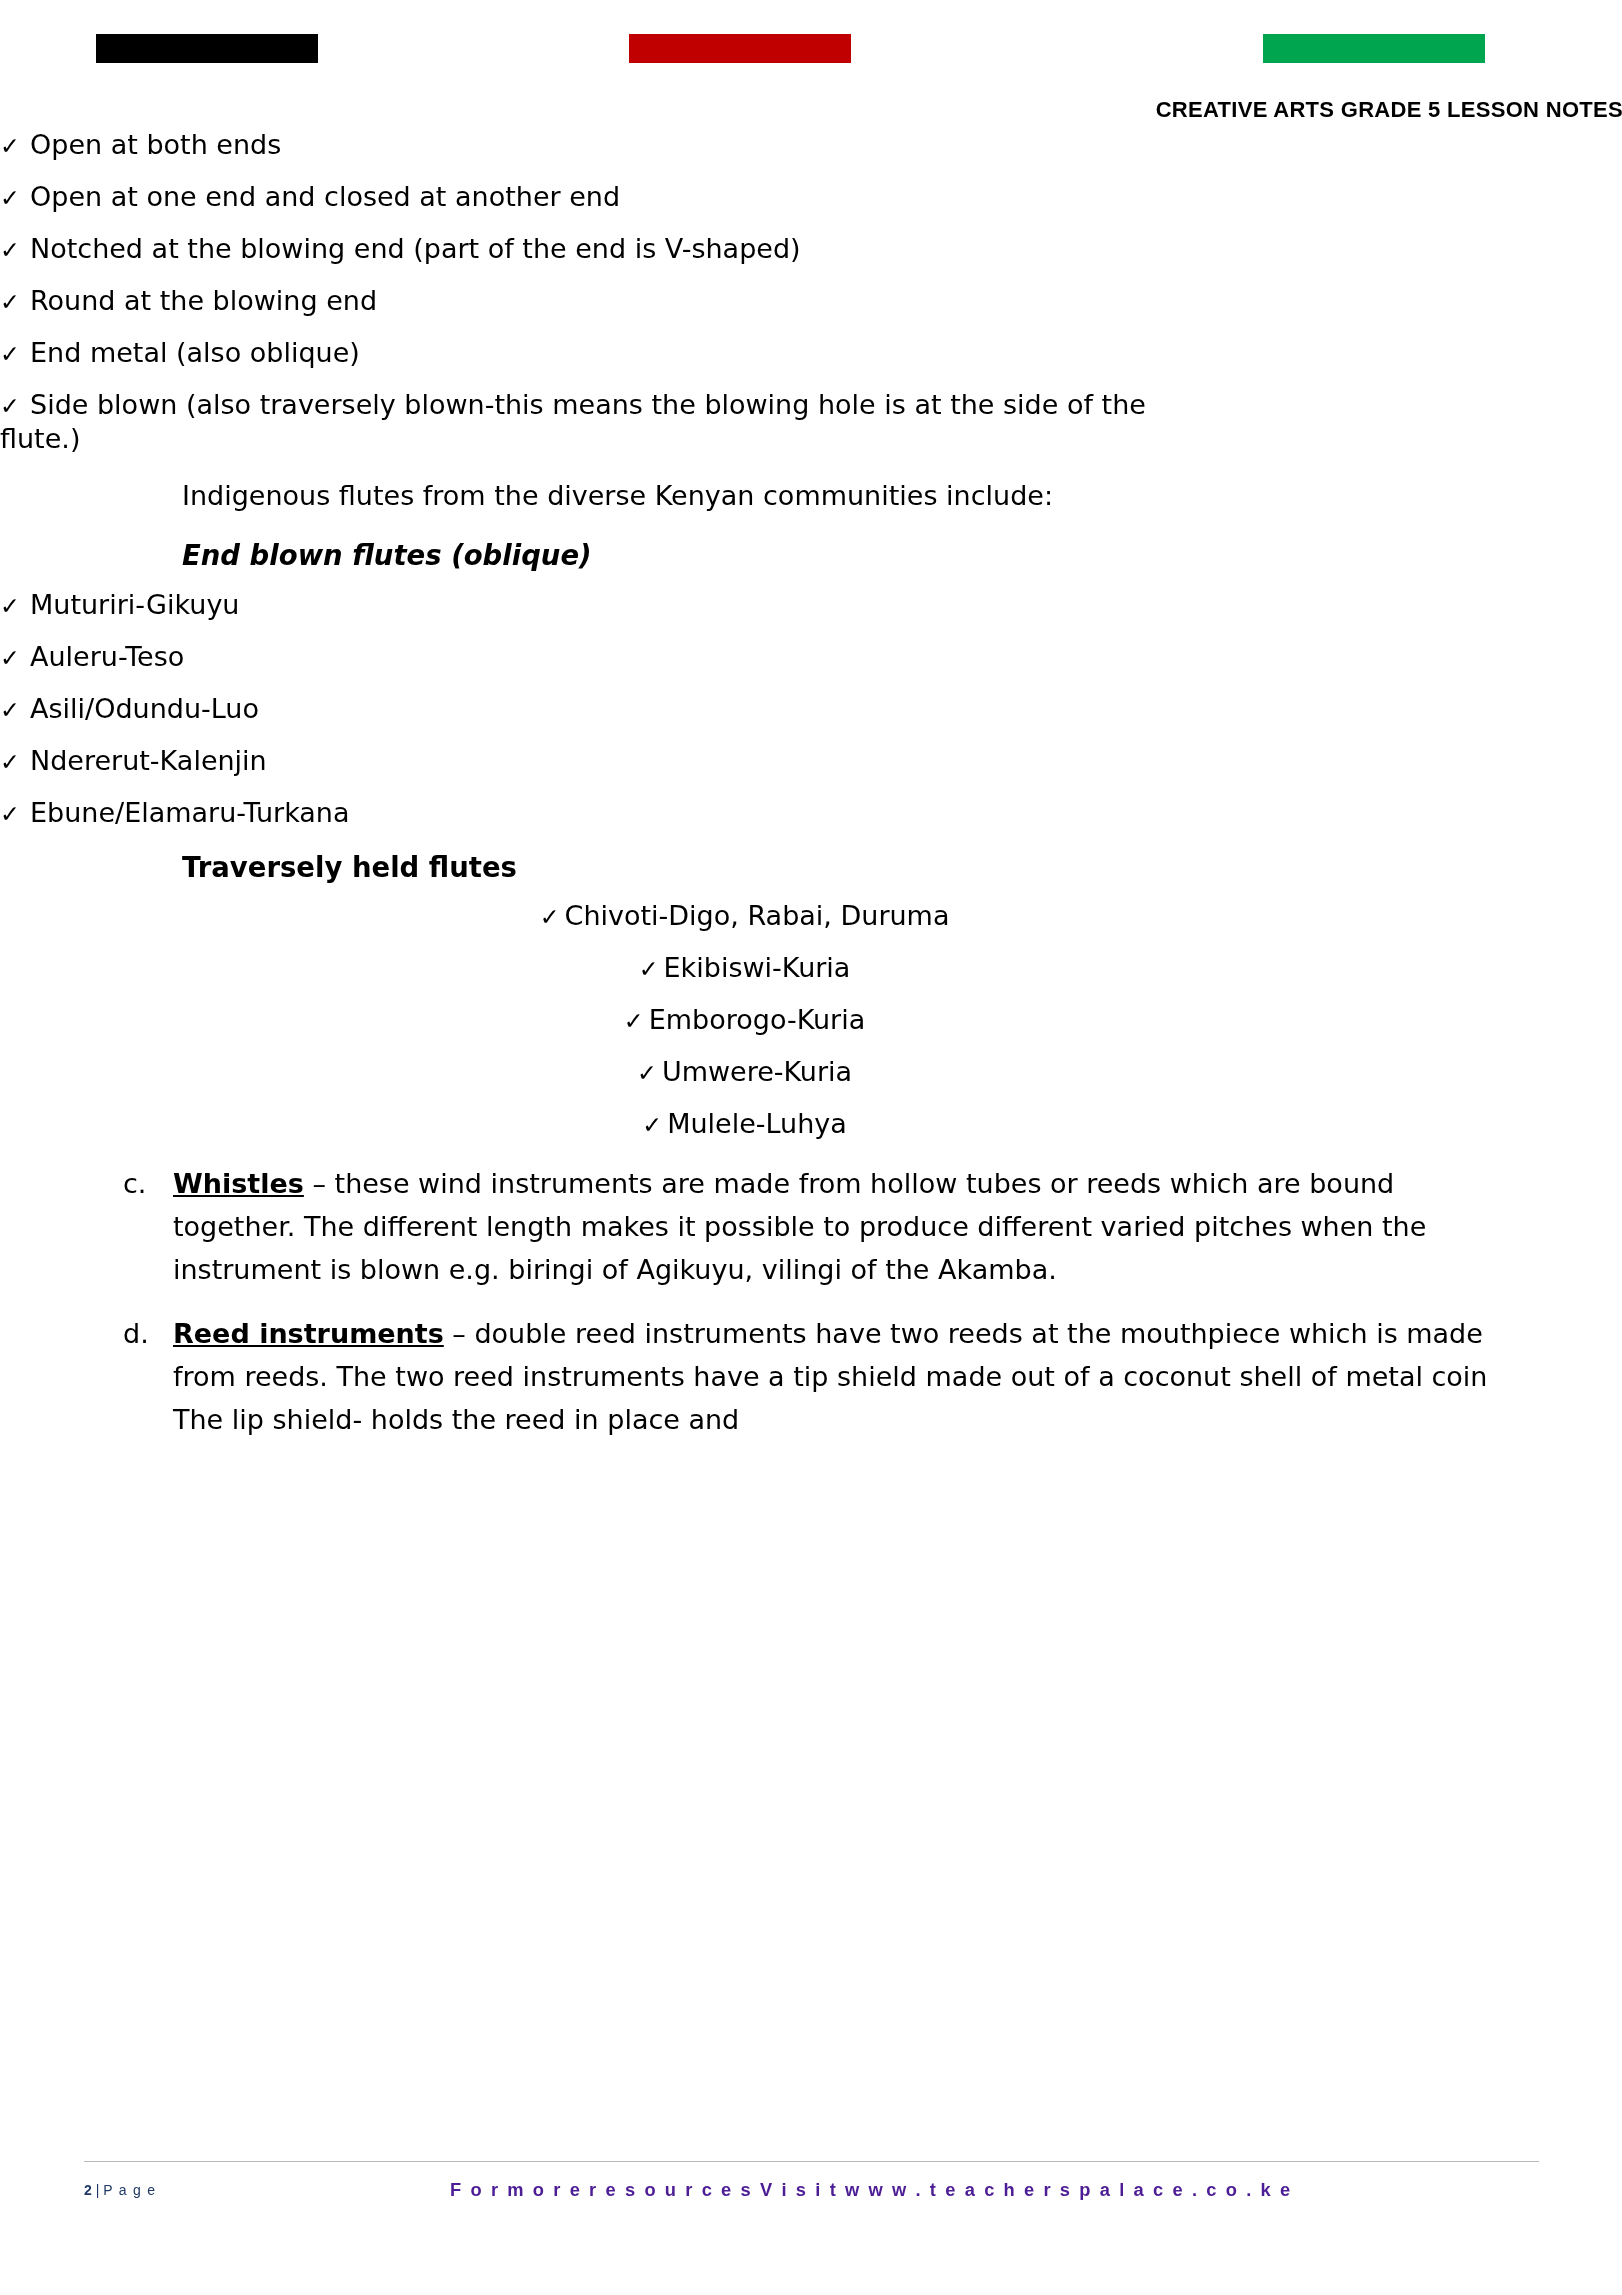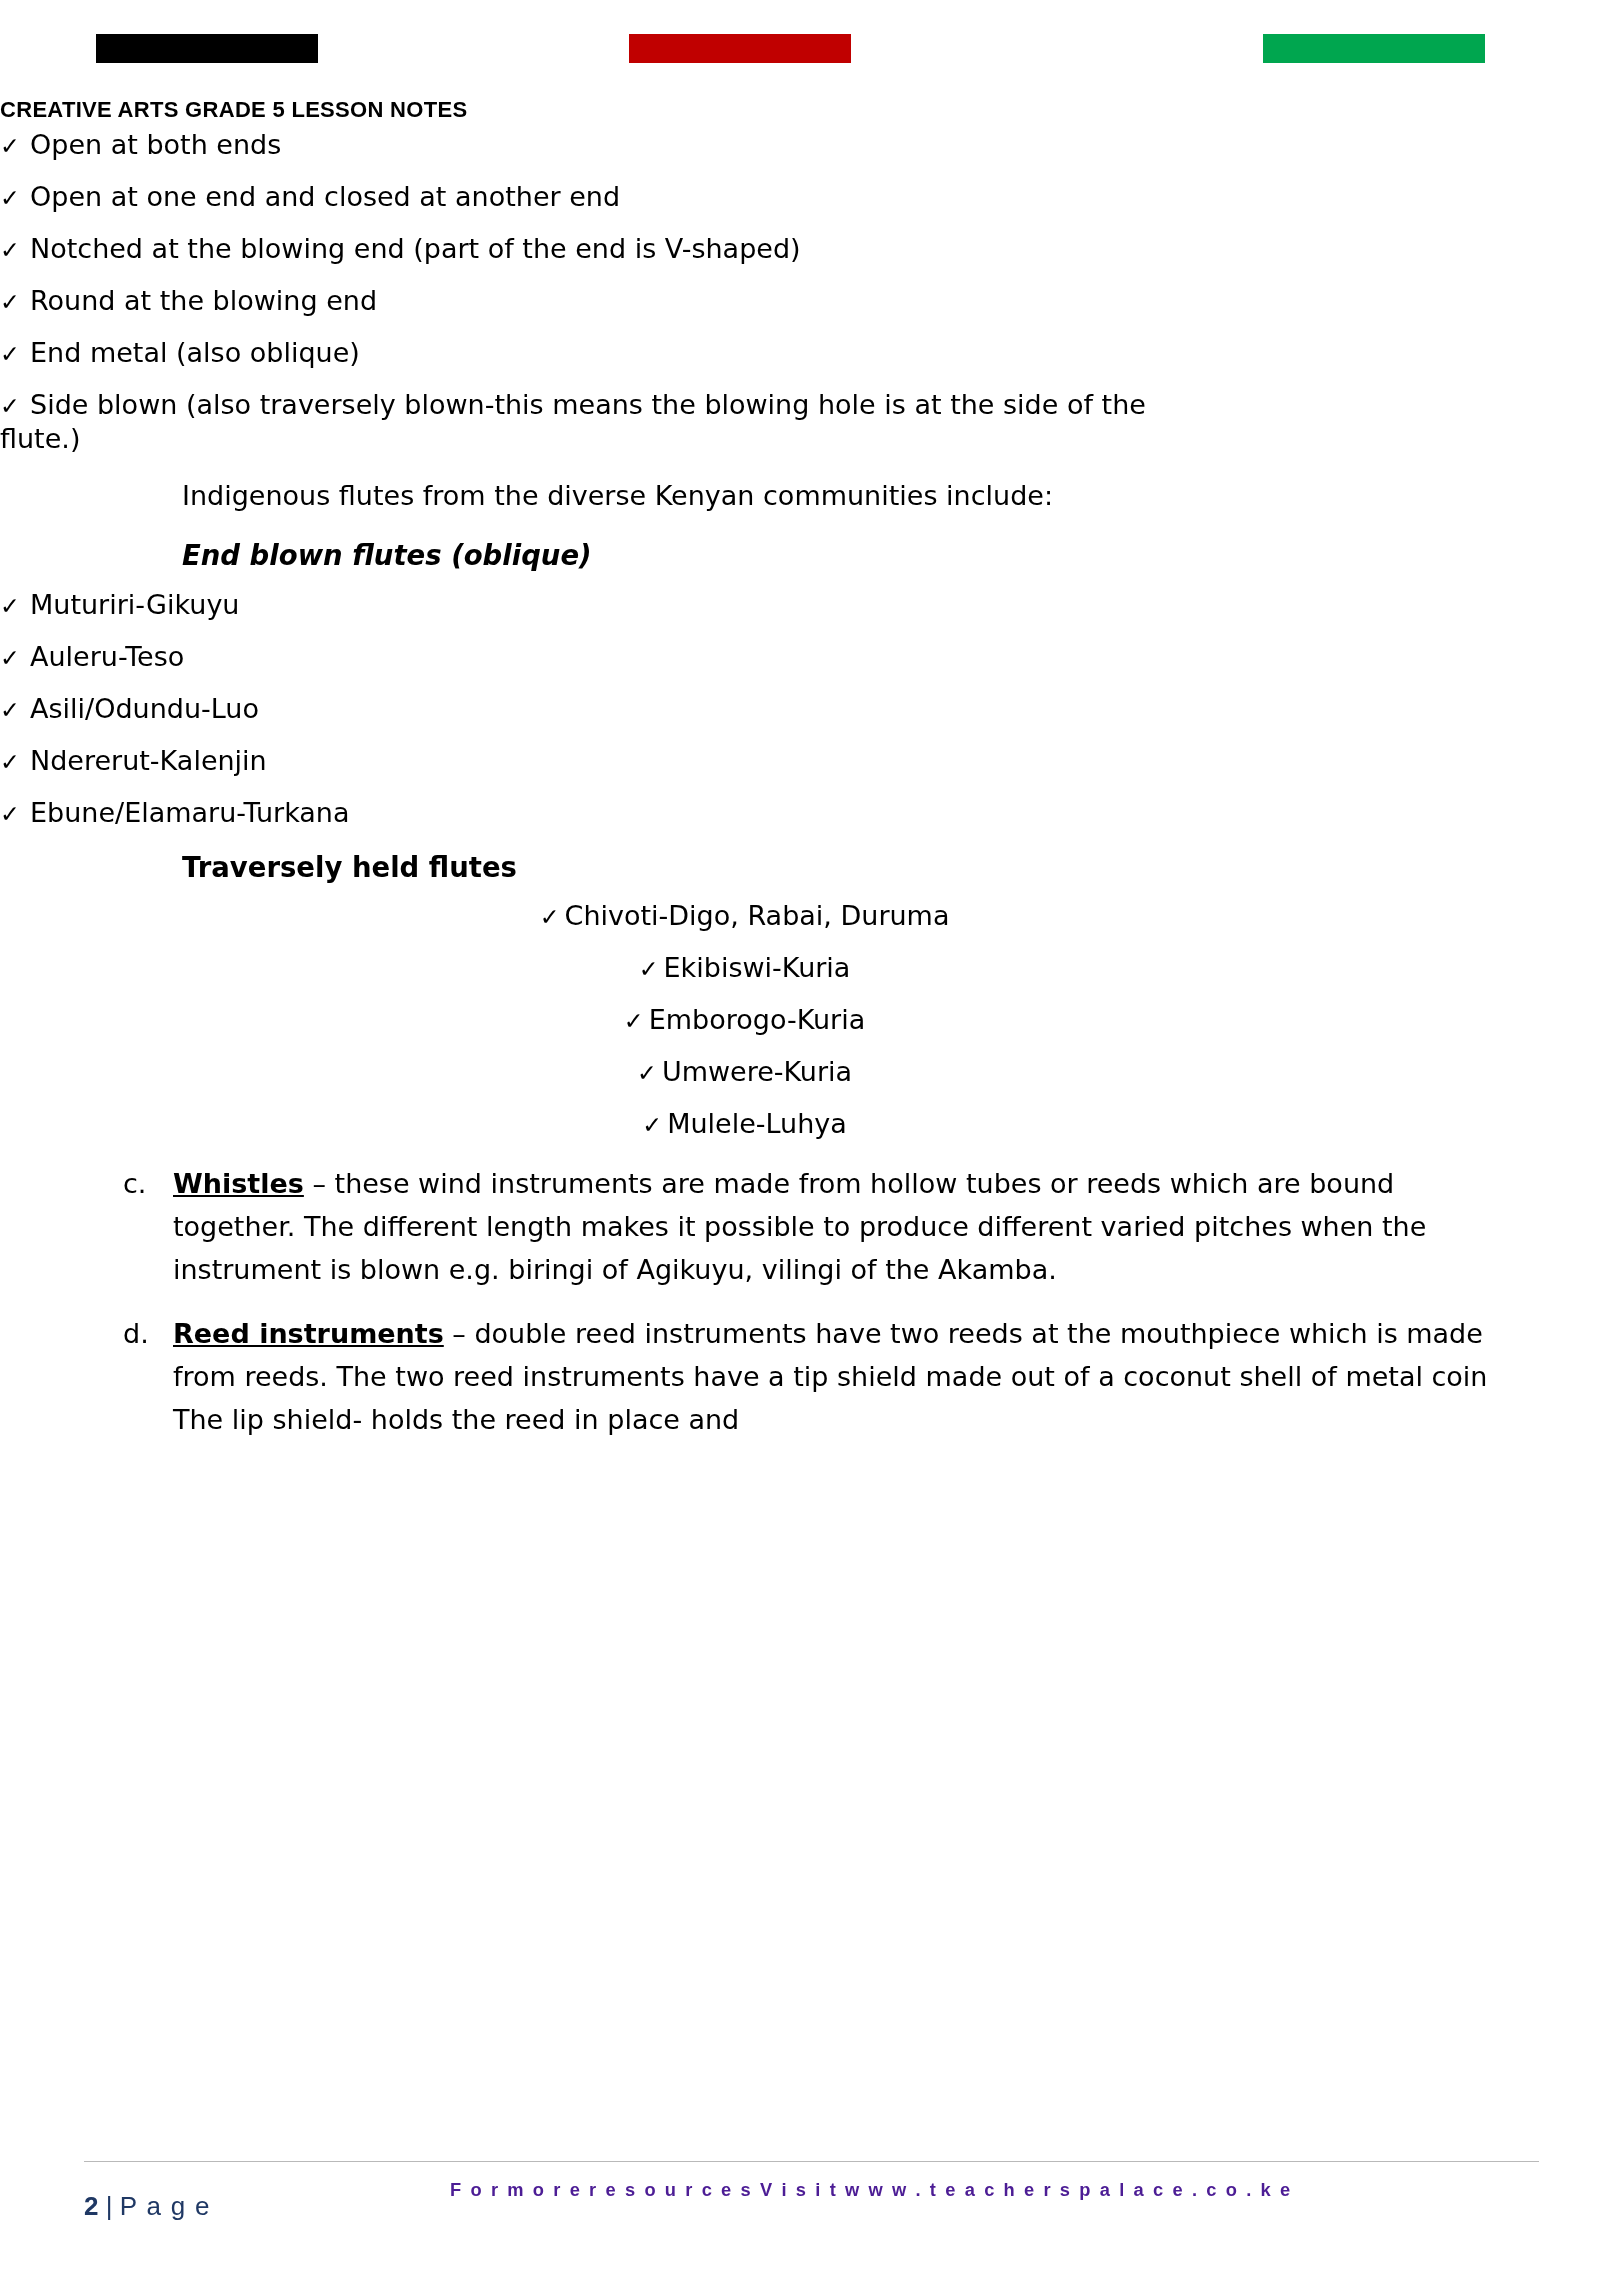--- a/index.html
+++ b/index.html
@@ -39,21 +39,21 @@
   .bar-black { left: 96px;  width: 222px; background: #000000; }
   .bar-red   { left: 629px;  width: 222px; background: #c00000; }
   .bar-green { left: 1263px; width: 222px; background: #00a64f; }
 
   
   .doc-header {
     position: absolute;
     top: 97px;
     left: 0;
     width: 1623px;
-    text-align: left;
+    text-align: right;
     font-family: "Liberation Sans", sans-serif;
     font-weight: bold;
     font-size: 22px;
     letter-spacing: 0.3px;
     color: #000;
   }
 
   
   .content {
     position: absolute;
@@ -146,22 +146,22 @@
     position: absolute;
     top: 2174px;
     left: 84px;
     width: 1455px;
     height: 39px;
     font-family: "Liberation Sans", sans-serif;
   }
   .pagenum {
     position: absolute;
     left: 0;
-    top: 17px;
-    font-size: 26px;
+    top: 8px;
+    font-size: 14px;
     color: #1f3864;
   }
   .pagenum b { font-weight: bold; }
   .pagenum .pg { letter-spacing: 1.3px; }
   .footer-note {
     position: absolute;
     left: 366px;
     top: 5.2px;
     font-size: 18.3px;
     font-weight: bold;

